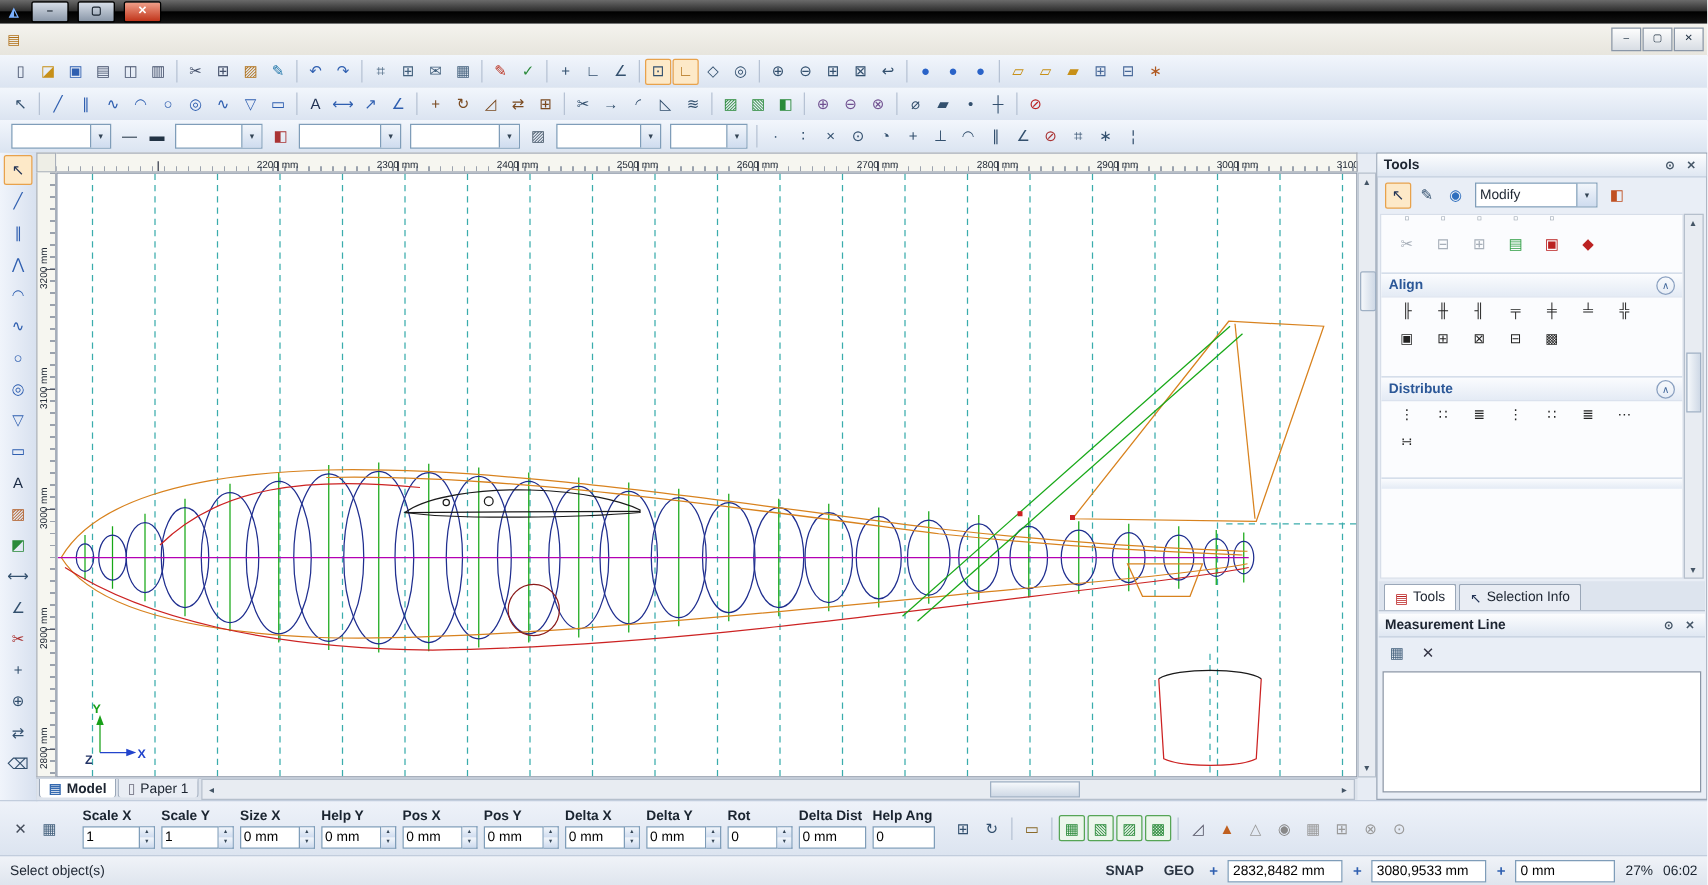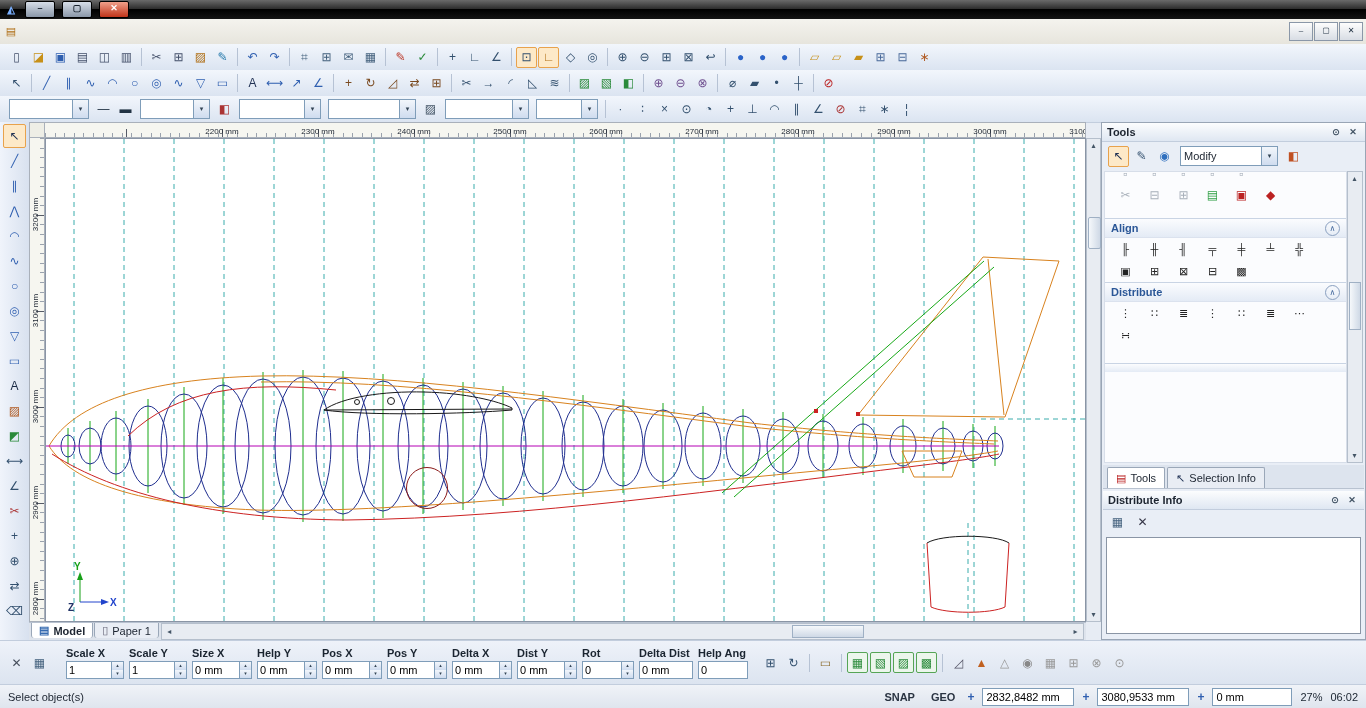--- a/index.html
+++ b/index.html
@@ -93,21 +93,21 @@
   .pal-body{position:absolute;top:48px;left:2px;right:18px;bottom:176px;overflow:hidden;
             background:#fbfcfe;border:1px solid #d7dee9}
   .tp-scroll{position:absolute;top:48px;right:2px;width:14px;bottom:176px;background:#e8ecf2;
              border:1px solid #b5bfcc}
   .tp-thumb{position:absolute;left:1px;top:110px;width:10px;height:46px;border:1px solid #9fb0c4;
             background:linear-gradient(90deg,#f5f8fb,#cfd9e6)}
   .cliprow{height:12px;overflow:hidden;display:flex;gap:8px;padding:0 10px}
   .cliprow .ic{margin-top:-9px;color:#9aa4b0}
   .icrow{display:flex;align-items:center;gap:8px;padding:3px 10px;height:22px;box-sizing:border-box}
   .icrow.sm .ic{color:#222;font-size:11px}
-  .sect{height:18px;display:flex;align-items:center;padding:0 6px;
+  .sect{height:18px;display:flex;align-items:center;padding:0 6px;margin-top:19px;
         color:#2b5797;font-weight:bold;background:linear-gradient(#fbfcfe,#e4ebf5);
         border-top:1px solid #c9d4e4;border-bottom:1px solid #dbe2ee}
   .sect:first-child{margin-top:12px}
   .chev{margin-left:auto;width:13px;height:13px;border:1px solid #8aa0c0;border-radius:50%;
         display:flex;align-items:center;justify-content:center;font-size:8px;color:#44699c;font-weight:normal}
   .sect-sliver{height:8px;margin-top:17px;background:linear-gradient(#fbfcfe,#e4ebf5);border-top:1px solid #c9d4e4}
   .pal-tabs{position:absolute;left:1px;right:1px;top:342px;height:24px;display:flex;align-items:flex-end;
             gap:2px;padding:2px 4px 0;background:#dde4ee;border-bottom:1px solid #b8c2d0;box-sizing:border-box}
   .tab{height:20px;display:flex;align-items:center;gap:4px;padding:0 8px;background:#e9edf4;
        border:1px solid #9aa7b8;border-bottom:none;border-radius:2px 2px 0 0;white-space:nowrap}
@@ -574,21 +574,21 @@
           <span class="tab-ic" style="color: rgb(187, 34, 34);">▤</span>
           <span>Tools</span>
         </div>
         <div class="tab">
           <span class="tab-ic" style="color: rgb(34, 51, 85);">↖</span>
           <span>Selection Info</span>
         </div>
       </div>
     <div class="mi-panel">
       <div class="pal-head">
-        <span class="pal-title">Distribute Info</span>
+        <span class="pal-title">Measurement Line</span>
         <span class="ph-ic">⊙</span>
         <span class="ph-ic">✕</span>
       </div>
       <div class="mi-toolbar">
           <span class="ic" style="color: rgb(68, 97, 125);">▦</span>
           <span class="ic" style="color: rgb(51, 51, 68);">✕</span>
         </div>
       <div class="mi-box"></div>
     </div>
   </div>
@@ -683,21 +683,21 @@
           <span class="fld-lab">Delta X</span>
           <div class="fld-row">
             <input class="fld-inp" value="0 mm" style="width: 42px;">
             <span class="spin">
               <span>▴</span>
               <span>▾</span>
             </span>
           </div>
         </div>
         <div class="fld">
-          <span class="fld-lab">Dist Y</span>
+          <span class="fld-lab">Delta Y</span>
           <div class="fld-row">
             <input class="fld-inp" value="0 mm" style="width: 42px;">
             <span class="spin">
               <span>▴</span>
               <span>▾</span>
             </span>
           </div>
         </div>
         <div class="fld">
           <span class="fld-lab">Rot</span>

